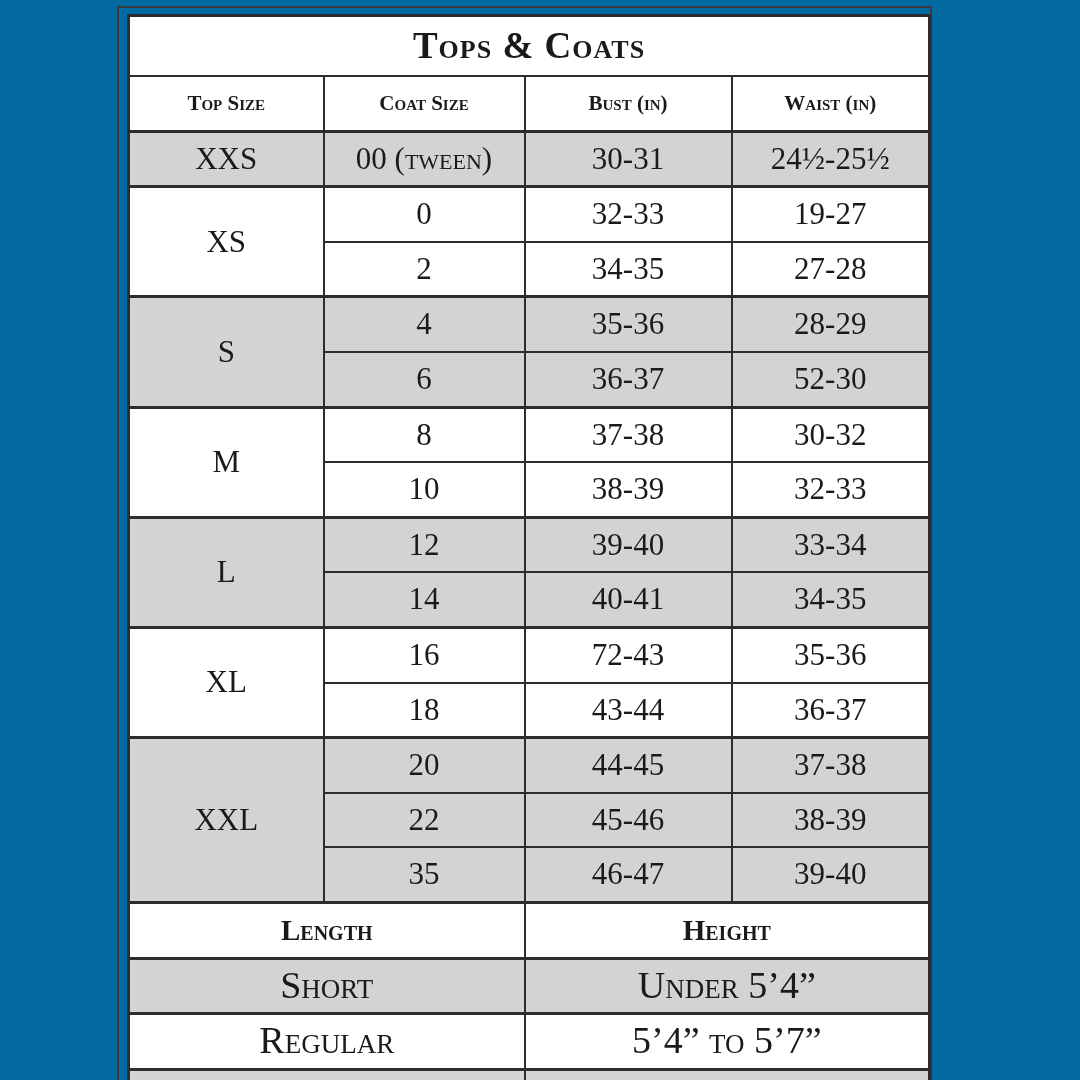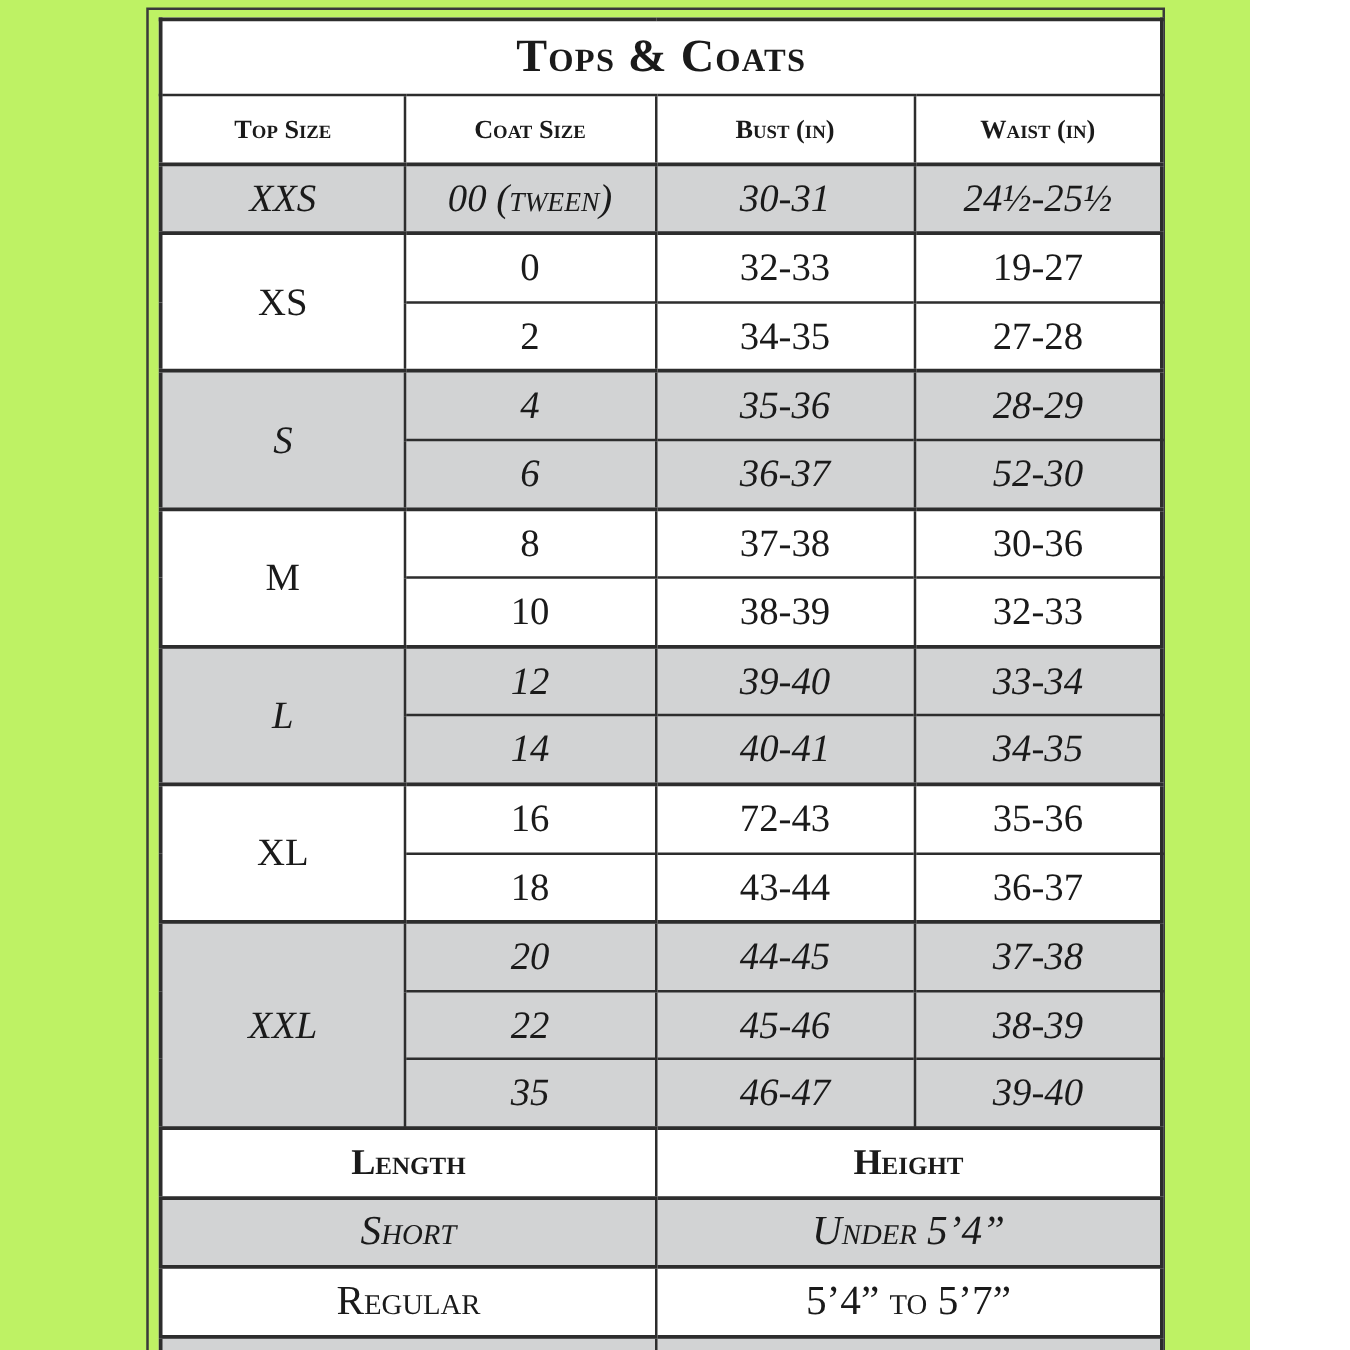--- a/index.html
+++ b/index.html
@@ -6,23 +6,23 @@
     margin: 0;
     padding: 0;
     width: 1080px;
     height: 1080px;
     background: #ffffff;
     overflow: hidden;
     font-family: "Liberation Serif", "DejaVu Serif", serif;
   }
   .canvas {
     position: relative;
-    width: 1000px;
+    width: 1080px;
     height: 1080px;
-    background: #bef264;
+    background: #0369a1;
   }
   .outer-frame {
     position: absolute;
     left: 117px;
     top: 6px;
     width: 815px;
     height: 1100px; 
     border: 2px solid #3a3a3a;
     box-sizing: border-box;
   }
@@ -58,24 +58,24 @@
     letter-spacing: 1px;
     border-left: none;
   }
   tr.header-row td {
     font-size: 21px;
     font-weight: bold;
     border-top: 2px solid #2d2d2d;
   }
   tr.group-start td { border-top: 3px solid #2d2d2d; }
   tr.sub-row td { border-top: 2px solid #2d2d2d; }
-  tr.shaded td { background: #d2d3d4; font-style: italic; }
+  tr.shaded td { background: #d2d3d4; }
   td.size-cell, td.value-cell { font-size: 31px; }
   tr.bottom-header-row td { font-size: 29px; font-weight: bold; }
-  tr.bottom-row td { font-size: 33px; }
+  tr.bottom-row td { font-size: 38px; }
 </style>
 </head>
 <body>
 
 <div class="canvas">
   <div class="outer-frame"></div>
 
   <table class="size-table">
     <colgroup>
         <col class="c1">
@@ -124,21 +124,21 @@
     <tr class="sub-row shaded">
       <td class="value-cell">6</td>
       <td class="value-cell">36-37</td>
       <td class="value-cell">52-30</td>
     </tr>
 
     <tr class="group-start">
       <td rowspan="2" class="size-cell">M</td>
       <td class="value-cell">8</td>
       <td class="value-cell">37-38</td>
-      <td class="value-cell">30-36</td>
+      <td class="value-cell">30-32</td>
     </tr>
     <tr class="sub-row">
       <td class="value-cell">10</td>
       <td class="value-cell">38-39</td>
       <td class="value-cell">32-33</td>
     </tr>
 
     <tr class="group-start shaded">
       <td rowspan="2" class="size-cell">L</td>
       <td class="value-cell">12</td>

